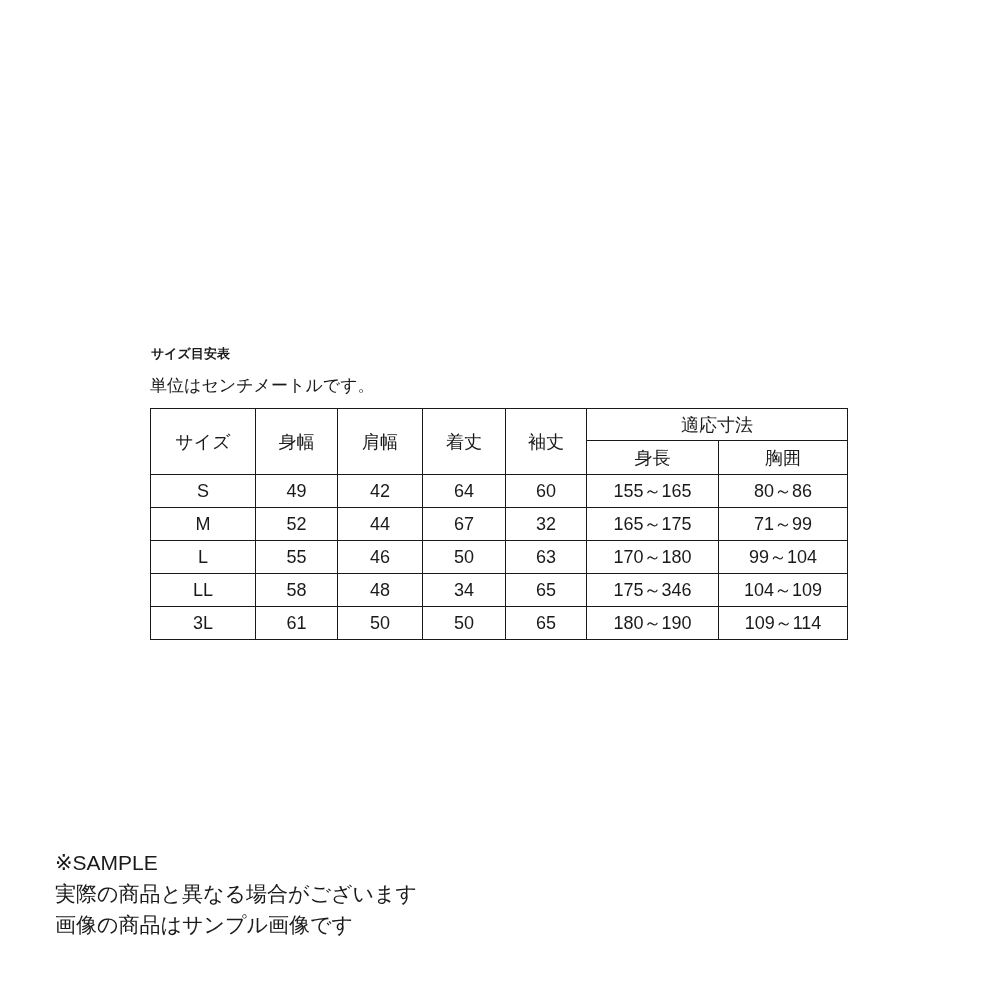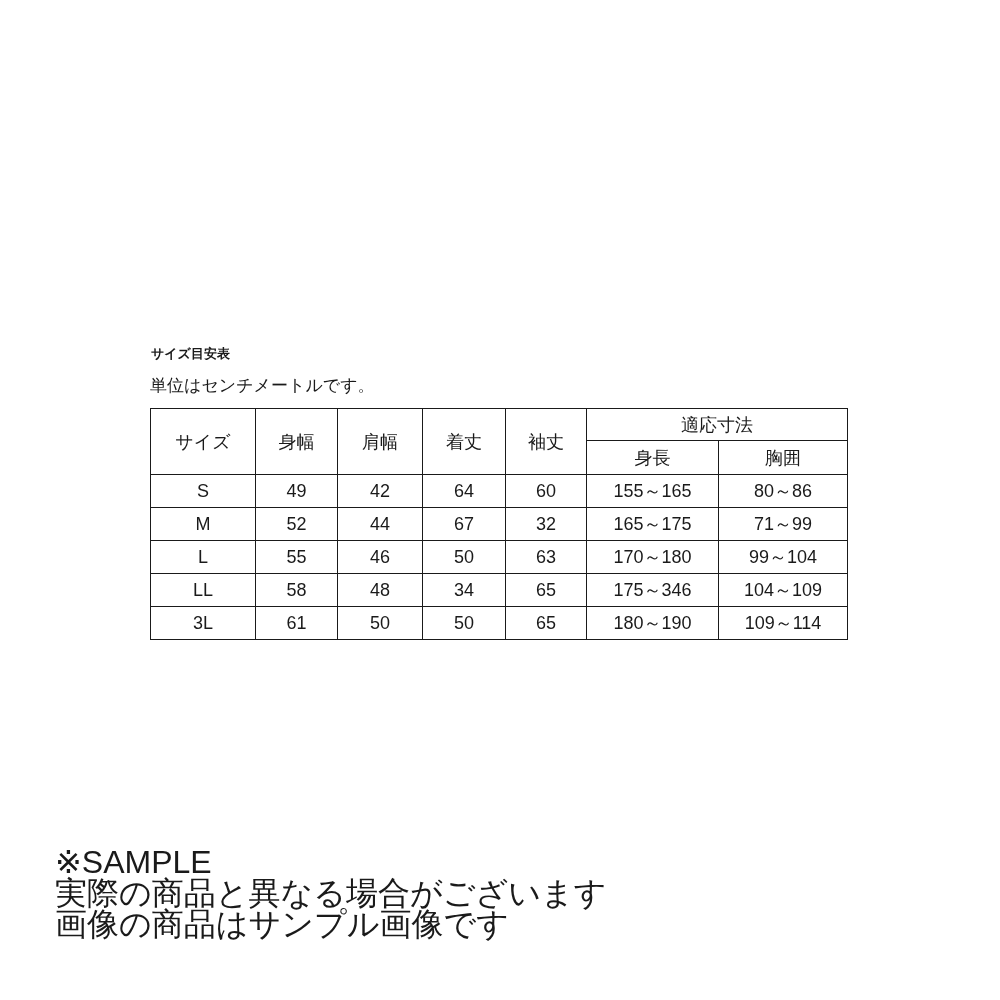--- a/index.html
+++ b/index.html
@@ -48,21 +48,21 @@
     white-space: nowrap;
     overflow: hidden;
   }
   thead tr.group-row { height: 32px; }
   thead tr.sub-row   { height: 34px; }
   tbody tr           { height: 33px; }
   .sample-notice {
     position: absolute;
     left: 55px;
     top: 847px;
-    font-size: 32px;
+    font-size: 21px;
     line-height: 31px;
     color: #1a1a1a;
   }
   .sample-notice p { margin: 0; }
 </style>
 </head>
 <body>
 
 <div class="size-chart">
   <h2 class="chart-title">サイズ目安表</h2>

